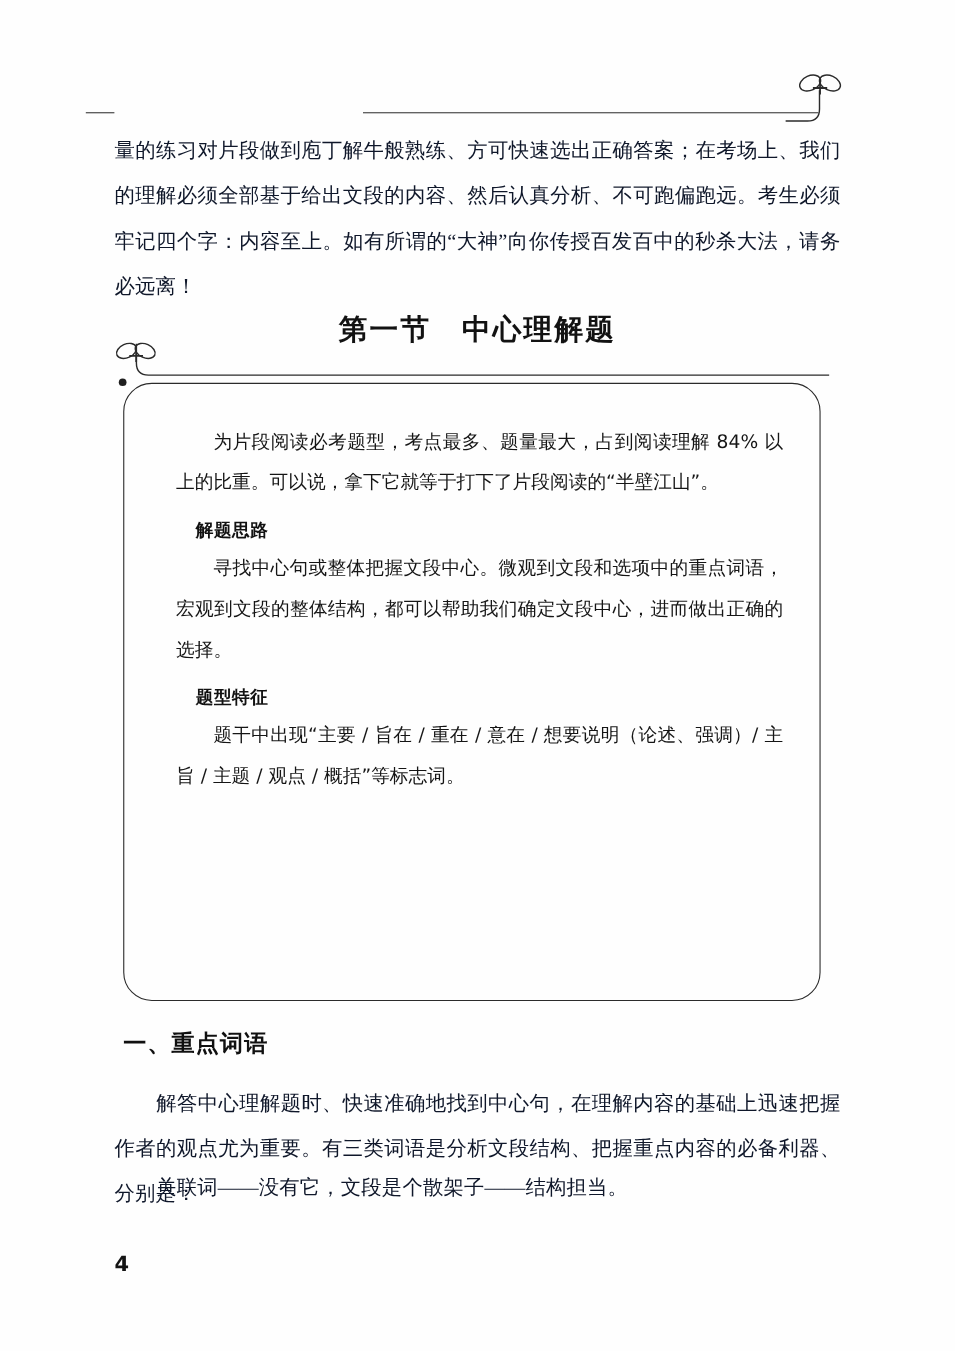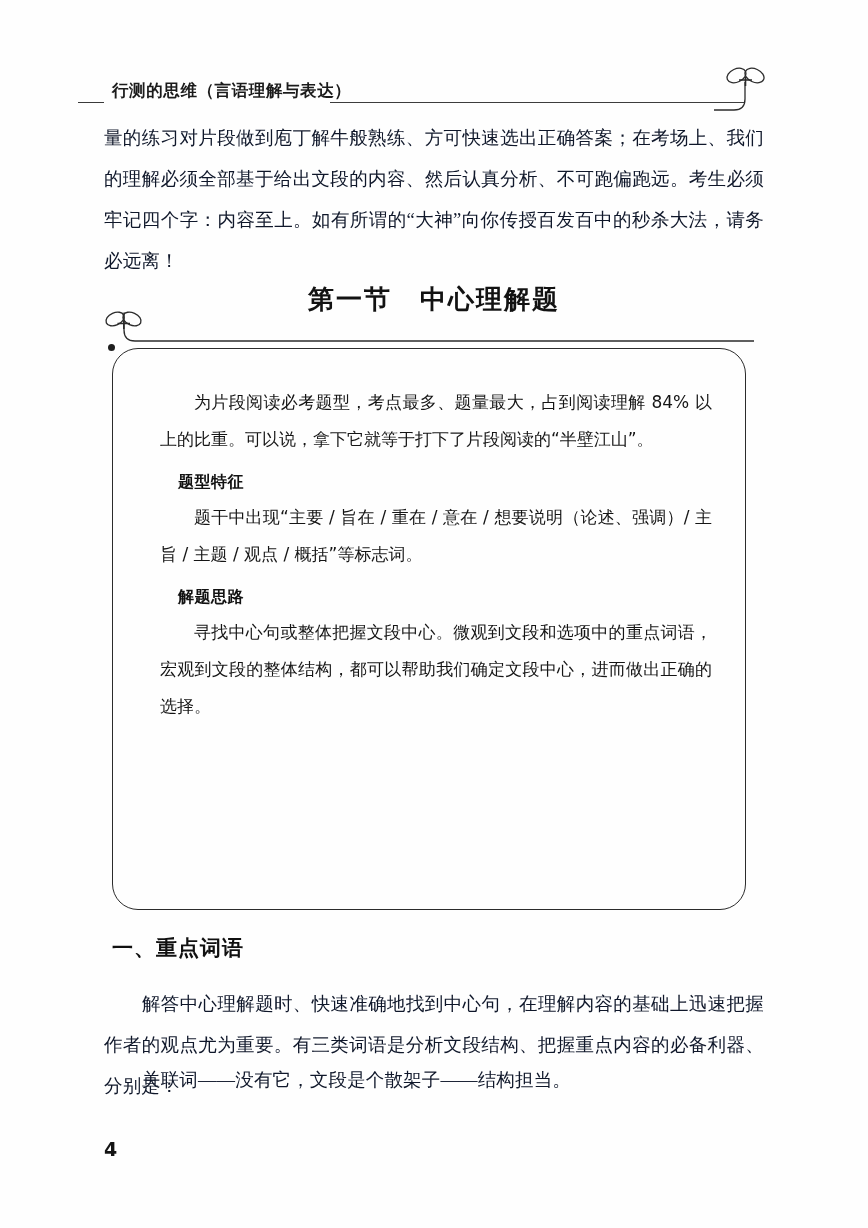--- a/index.html
+++ b/index.html
@@ -168,21 +168,20 @@
     color: #141414;
   }
 </style>
 </head>
 <body>
 
 <div class="page">
 
   <div class="header">
     <div class="header-dash"></div>
-    <div class="header-title">行测的思维（言语理解与表达）</div>
     <div class="header-rule"></div>
     <svg class="sprout sprout-header" width="64" height="62" viewBox="0 0 64 62">
       <path d="M0 52 L20 52 Q31 52 31 41 L31 24" fill="none" stroke="#2b2b2b" stroke-width="1.3"></path>
       <ellipse cx="22.5" cy="17.5" rx="10" ry="6.6" transform="rotate(-24 22.5 17.5)" fill="none" stroke="#2b2b2b" stroke-width="1.3"></ellipse>
       <ellipse cx="40.5" cy="17.5" rx="10" ry="6.6" transform="rotate(24 40.5 17.5)" fill="none" stroke="#2b2b2b" stroke-width="1.3"></ellipse>
       <path d="M25 22 L38 22 M31.5 19 L31.5 28" stroke="#2b2b2b" stroke-width="1.6"></path>
     </svg>
   </div>
 
   <div class="bodytext intro-para">量的练习对片段做到庖丁解牛般熟练、方可快速选出正确答案；在考场上、我们的理解必须全部基于给出文段的内容、然后认真分析、不可跑偏跑远。考生必须牢记四个字：内容至上。如有所谓的“大神”向你传授百发百中的秒杀大法，请务必远离！</div>
@@ -198,27 +197,27 @@
     <path d="M13.5 15.5 L26 15.5 M19.8 12.5 L19.8 21" stroke="#2b2b2b" stroke-width="1.6"></path>
   </svg>
   <div class="callout-dot"></div>
   <div class="callout"></div>
 
   <div class="callout-inner">
     <div class="blk">
       <div class="blk-body">为片段阅读必考题型，考点最多、题量最大，占到阅读理解 84% 以上的比重。可以说，拿下它就等于打下了片段阅读的“半壁江山”。</div>
     </div>
     <div class="blk">
+      <div class="blk-head">解题思路</div>
+      <div class="blk-body">寻找中心句或整体把握文段中心。微观到文段和选项中的重点词语，宏观到文段的整体结构，都可以帮助我们确定文段中心，进而做出正确的选择。</div>
+    </div>
+    <div class="blk">
       <div class="blk-head">题型特征</div>
       <div class="blk-body">题干中出现“主要 / 旨在 / 重在 / 意在 / 想要说明（论述、强调）/ 主旨 / 主题 / 观点 / 概括”等标志词。</div>
     </div>
-    <div class="blk">
-      <div class="blk-head">解题思路</div>
-      <div class="blk-body">寻找中心句或整体把握文段中心。微观到文段和选项中的重点词语，宏观到文段的整体结构，都可以帮助我们确定文段中心，进而做出正确的选择。</div>
-    </div>
   </div>
 
   <div class="subsection-title">一、重点词语</div>
   <div class="bodytext para-a indent2">解答中心理解题时、快速准确地找到中心句，在理解内容的基础上迅速把握作者的观点尤为重要。有三类词语是分析文段结构、把握重点内容的必备利器、分别是：</div>
   <div class="bodytext para-b indent2">关联词——没有它，文段是个散架子——结构担当。</div>
 
   <div class="folio">4</div>
 
 </div>
 

